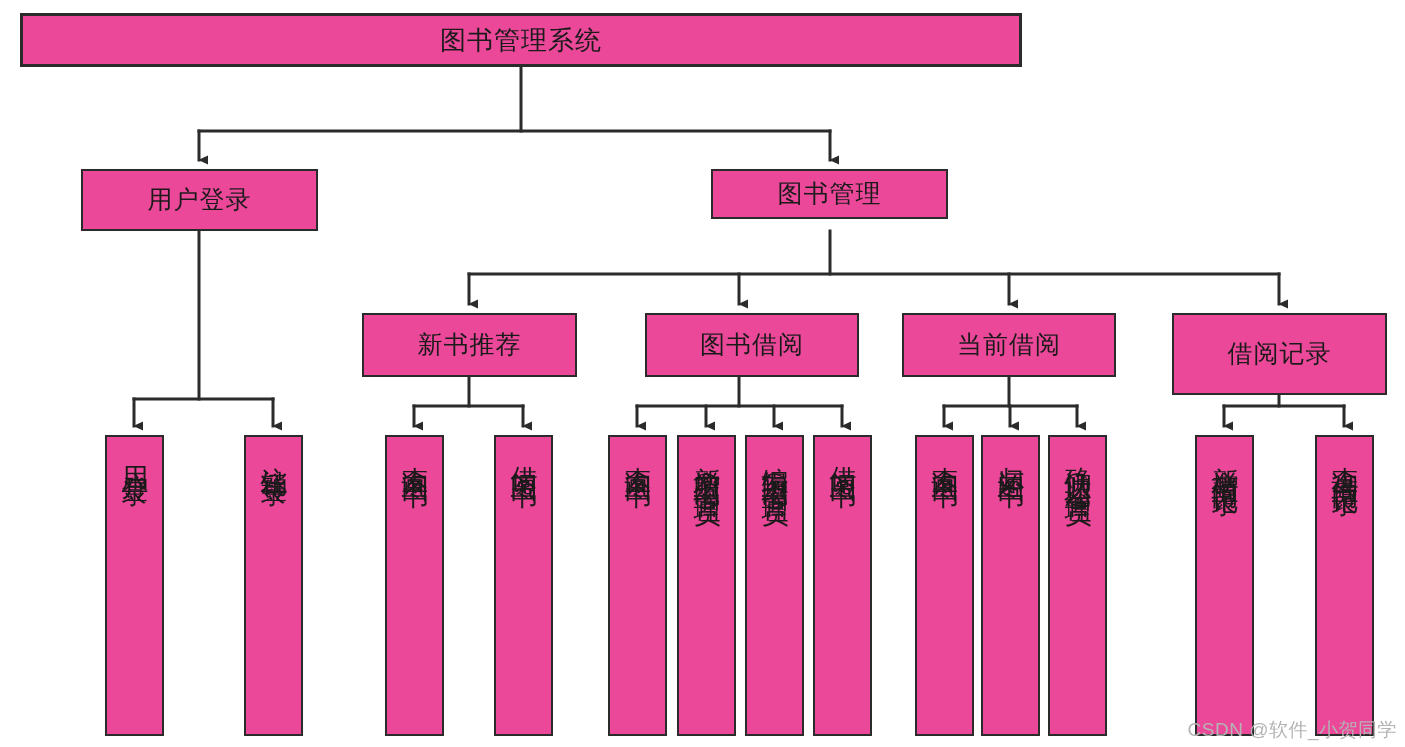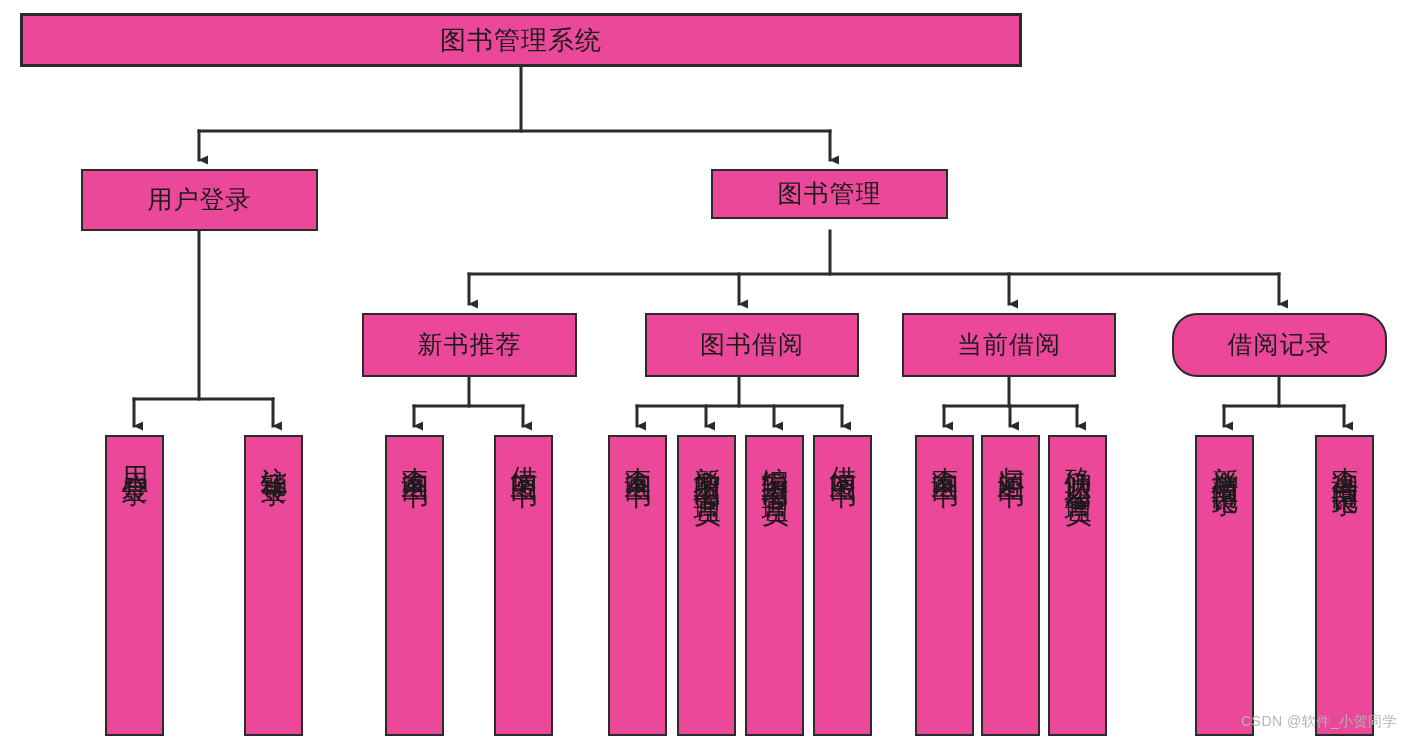--- a/index.html
+++ b/index.html
@@ -64,22 +64,22 @@
     writing-mode: vertical-rl;
     text-orientation: upright;
     font-size: 27px;
     line-height: 1;
     letter-spacing: 5px;
     white-space: nowrap;
   }
   .watermark {
     position: absolute;
     right: 8px;
-    bottom: 16px;
-    font-size: 14px;
+    bottom: 4px;
+    font-size: 19px;
     color: #b4b4b4;
     letter-spacing: 0.5px;
     z-index: 3;
     white-space: nowrap;
   }
 </style>
 </head>
 <body>
 
 <div id="diagram">
@@ -147,21 +147,21 @@
 
   <div class="node horiz" style="left:362px; top:313px; width:215px; height:64px;">
     <span class="node-label">新书推荐</span>
   </div>
   <div class="node horiz" style="left:633px; top:313px; width:214px; height:64px;margin-left:12px;">
     <span class="node-label">图书借阅</span>
   </div>
   <div class="node horiz" style="left:902px; top:313px; width:214px; height:64px;">
     <span class="node-label">当前借阅</span>
   </div>
-  <div class="node horiz" style="left:1172px; top:313px; width:215px; height:64px;border-radius:25px;">
+  <div class="node horiz" style="left:1172px; top:313px; width:215px; height:82px;">
     <span class="node-label">借阅记录</span>
   </div>
 
   <div class="node leaf" style="left:105px; top:435px; width:59px; height:301px;">
     <span class="node-label">用户登录</span>
   </div>
   <div class="node leaf" style="left:244px; top:435px; width:59px; height:301px;">
     <span class="node-label">注销登录</span>
   </div>
 

